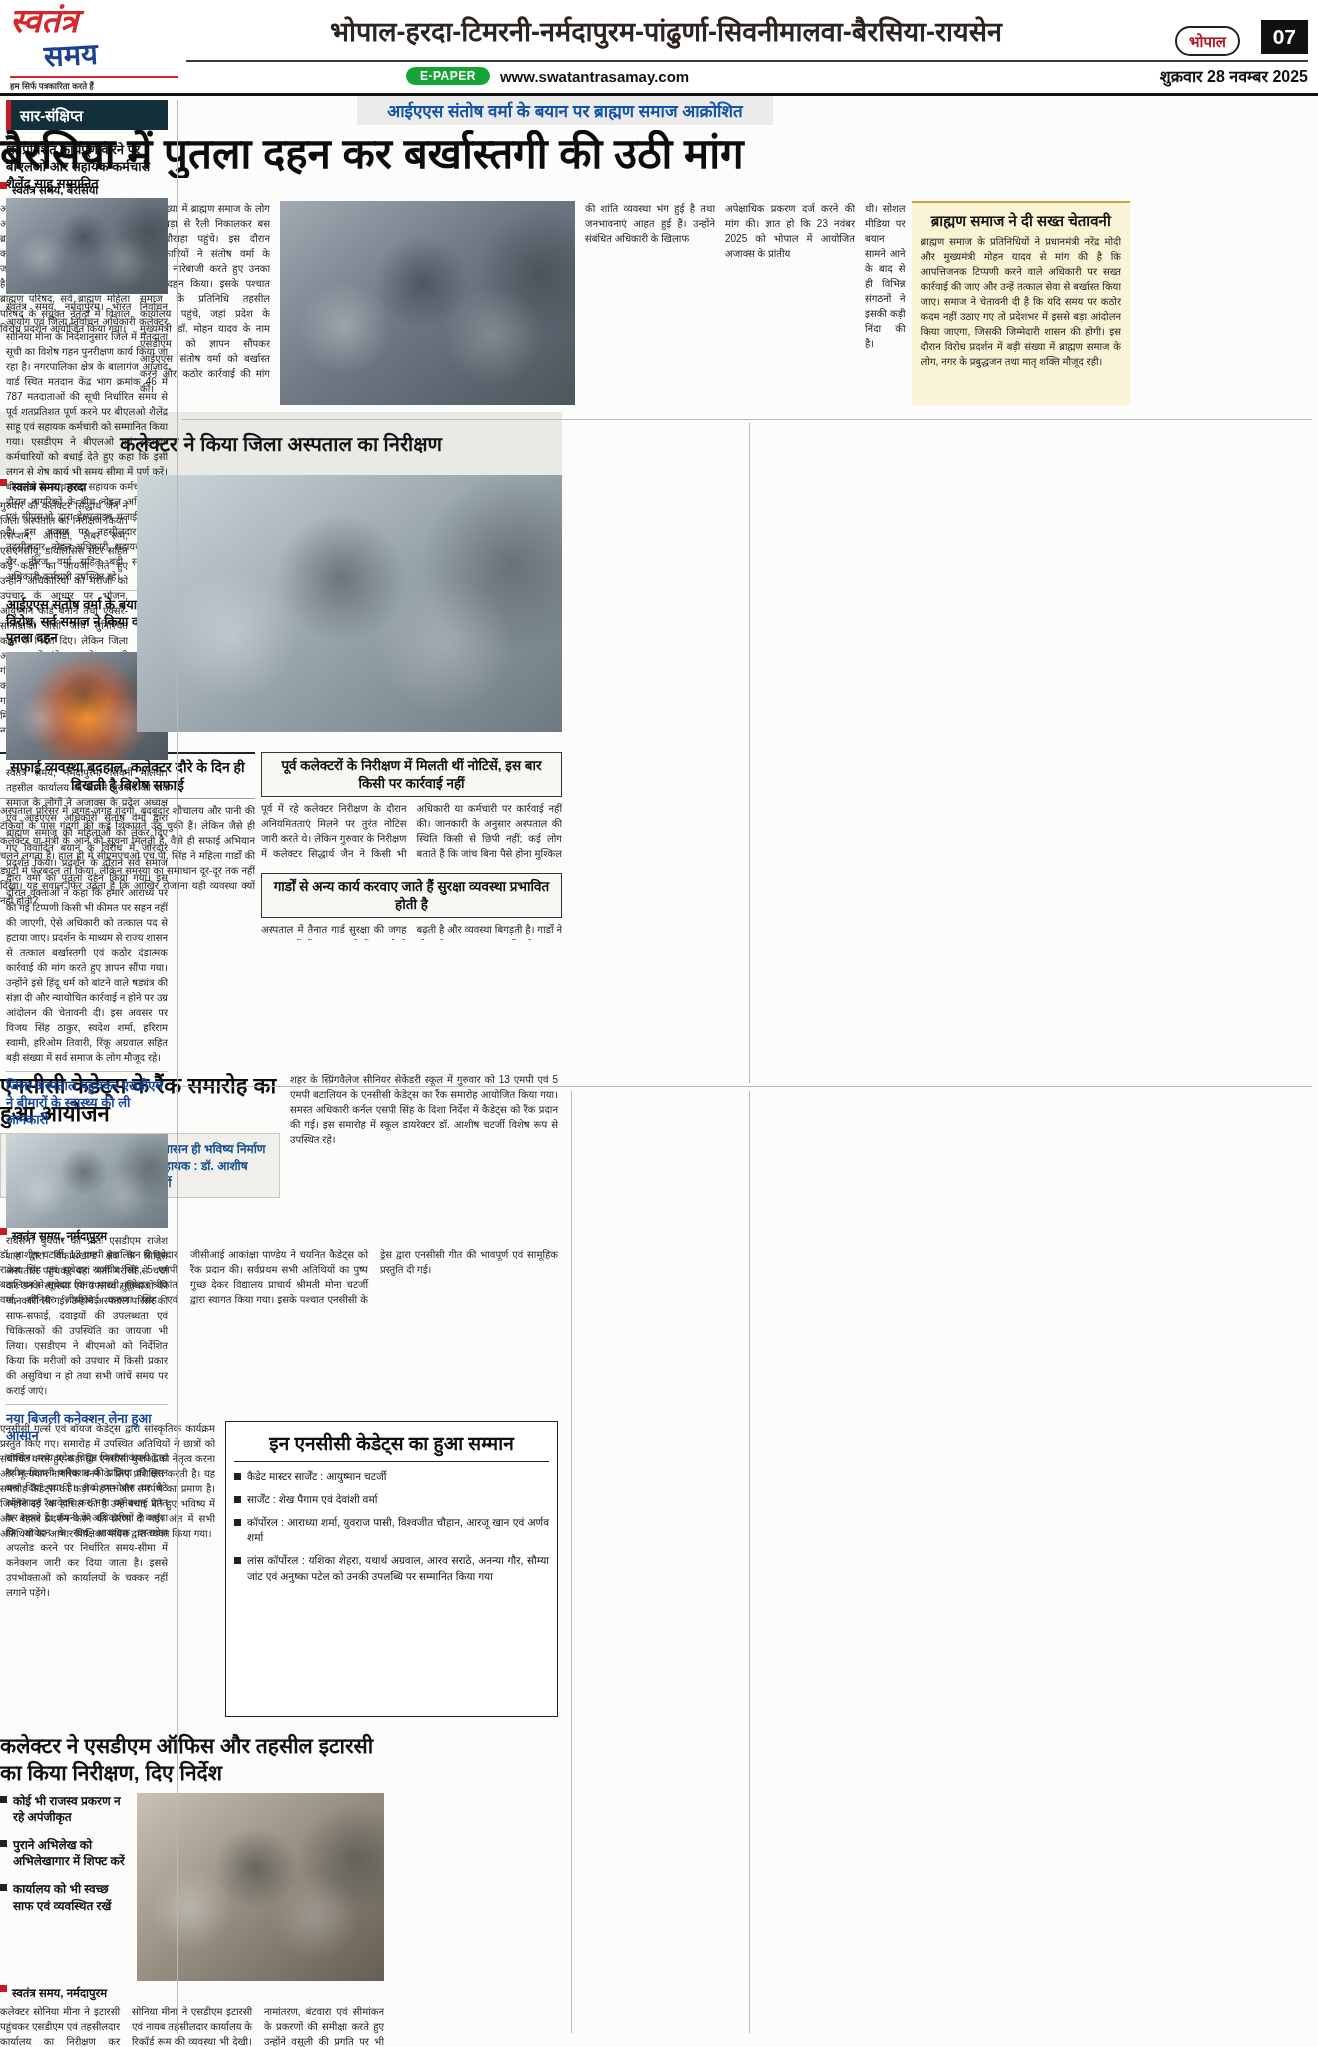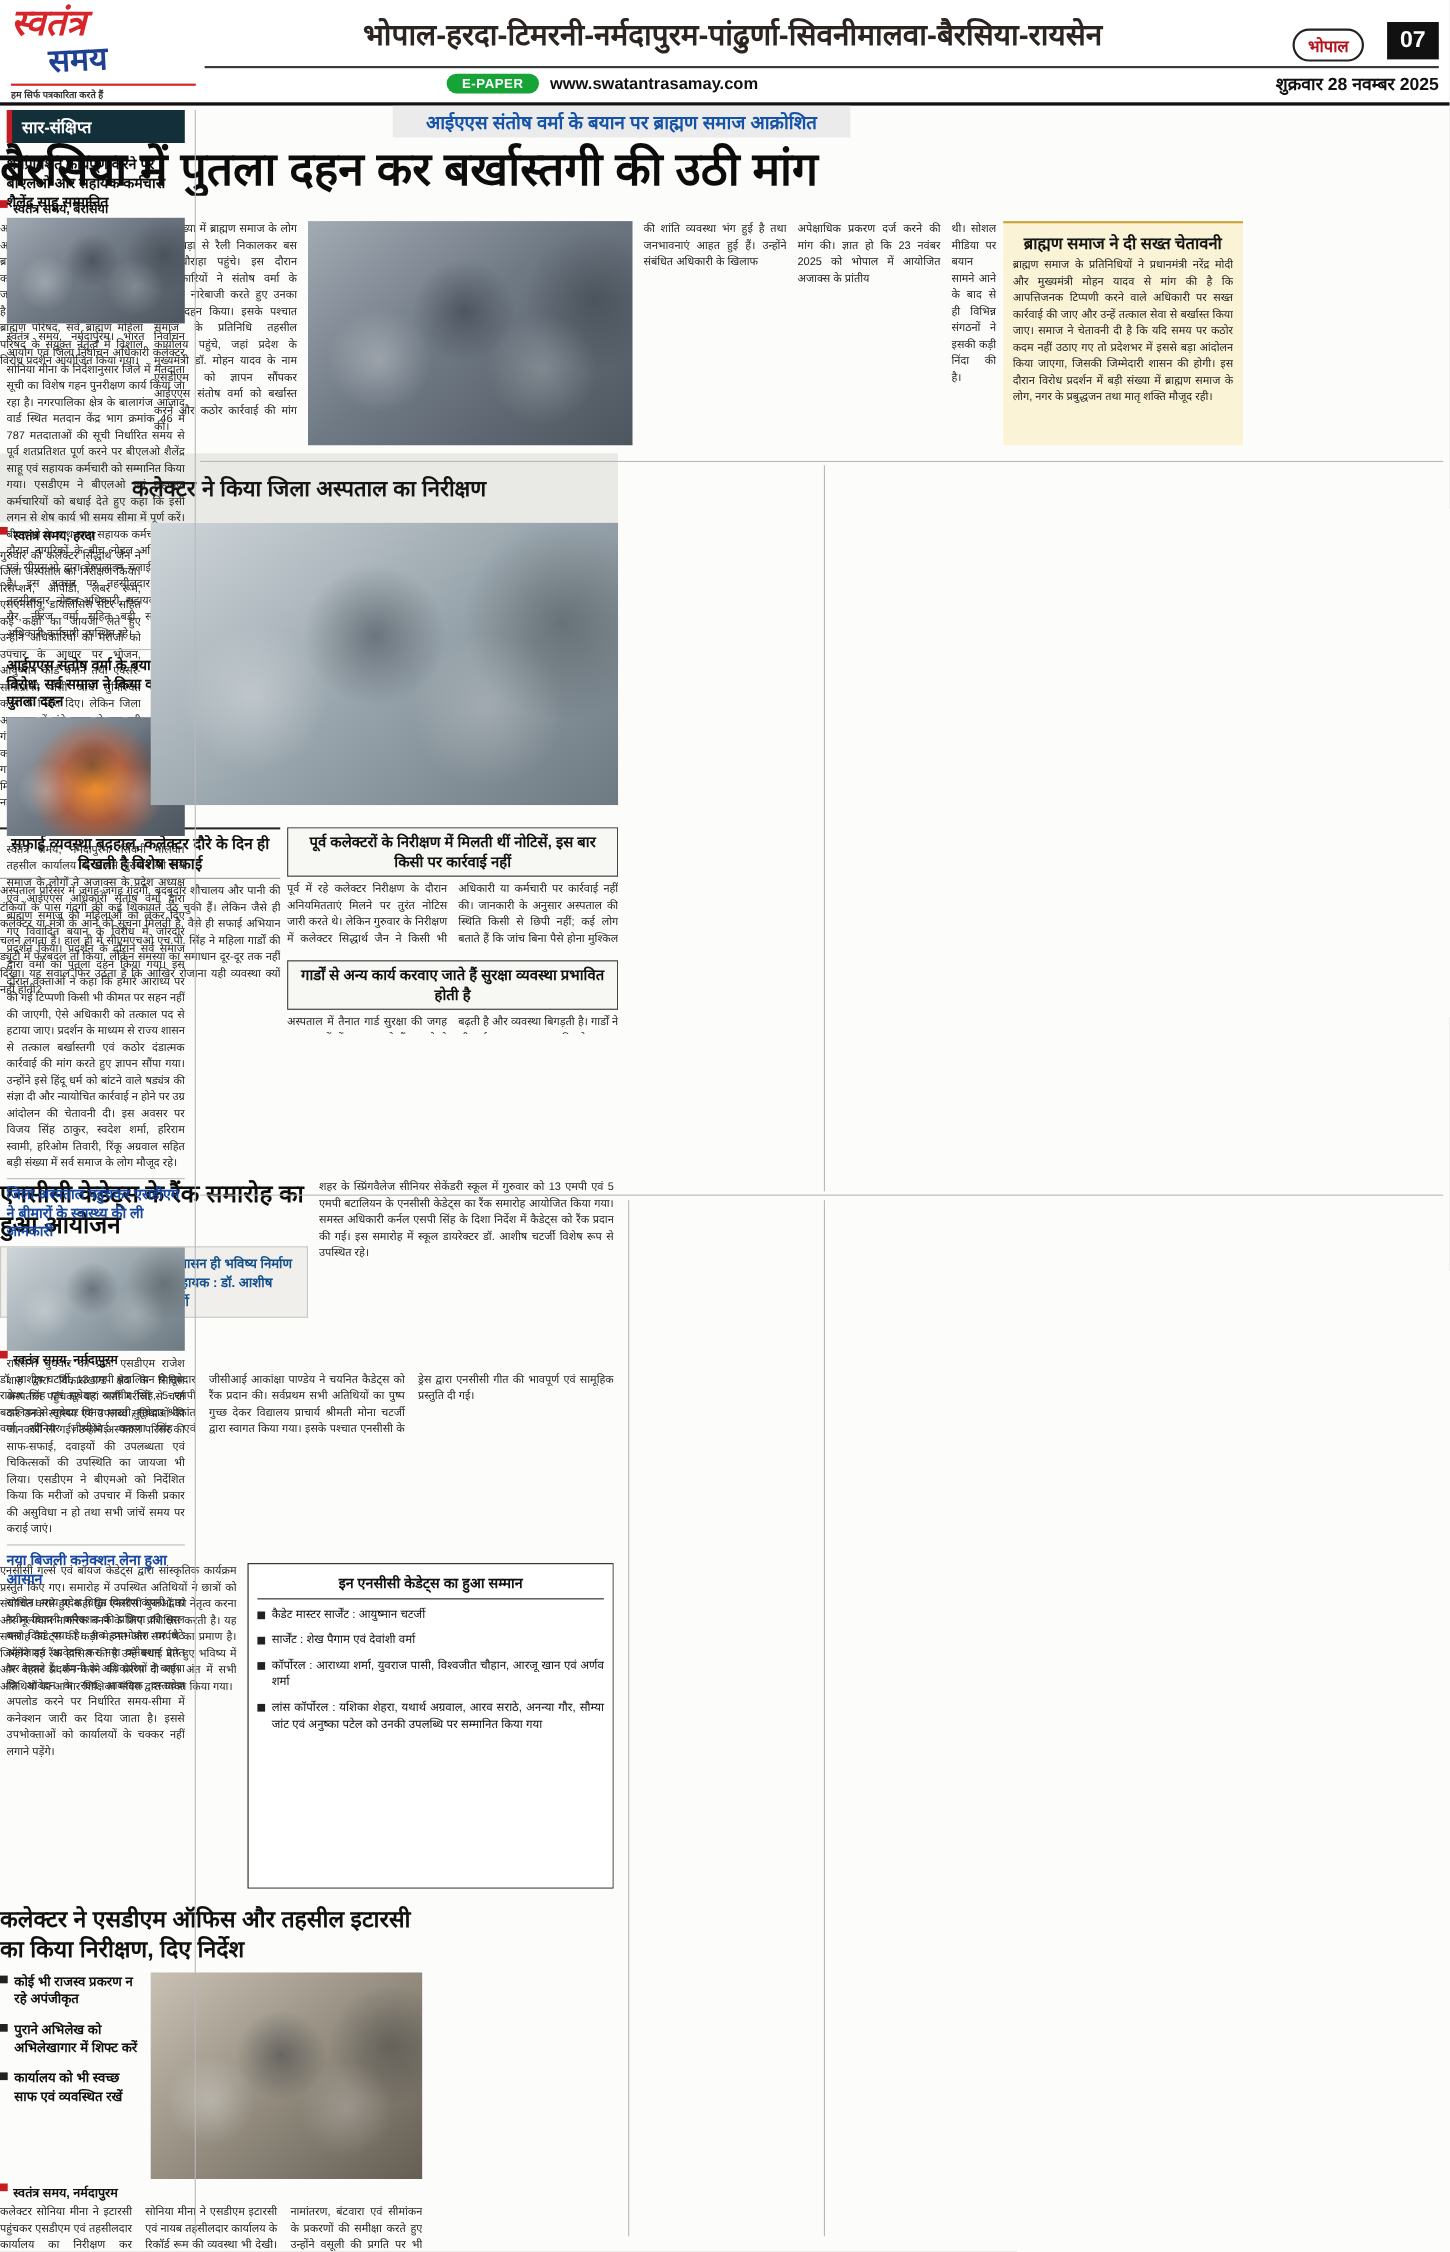--- a/index.html
+++ b/index.html
@@ -75,21 +75,21 @@
   .ncc-left{flex:0 0 280px}
   .ncc-left h2{font-size:22px;font-weight:900;line-height:1.25;color:#0d0d0d}
   .quotebox{display:flex;background:#f0efec;border:1px solid #c9c9c4;margin-top:6px}
   .quotebox .q1{flex:1 1 50%;padding:6px;font-size:12px;font-weight:800;border-right:1px solid #c9c9c4;color:#161616}
   .quotebox .q2{flex:1 1 50%;padding:6px;font-size:12px;font-weight:800;color:#14508c}
   .ncc-intro{flex:1 1 auto}
   .ncc-body{height:168px;margin-top:2px}
   .ncc-bottom{display:flex;gap:10px;height:296px;margin-top:6px;overflow:hidden}
   .ncc-b2{flex:0 0 215px}
   .honorbox{flex:1 1 auto;border:1.5px solid #222;padding:8px;overflow:hidden;background:#fff}
-  .honorbox h4{font-size:13px;font-weight:800;text-align:center;border-bottom:1.5px solid #222;padding-bottom:5px;margin-bottom:7px}
+  .honorbox h4{font-size:19px;font-weight:800;text-align:center;border-bottom:1.5px solid #222;padding-bottom:5px;margin-bottom:7px}
   .honorbox ul{list-style:none}
   .honorbox li{display:flex;gap:6px;font-size:10.5px;line-height:1.5;margin-bottom:7px;text-align:justify}
   .honorbox li .bsq{margin-top:4px}
   
   .sdm{left:182px;top:1091px;width:384px;height:942px;overflow:hidden}
   .sdm h2{font-size:21px;font-weight:900;line-height:1.3;margin-bottom:6px}
   .sdm-mid{display:flex;gap:9px;height:188px;overflow:hidden}
   .sdm-bullets{flex:0 0 128px;list-style:none}
   .sdm-bullets li{display:flex;gap:6px;font-size:12px;font-weight:800;line-height:1.35;margin-bottom:12px}
   .sdm-bullets .bsq{margin-top:3px}

